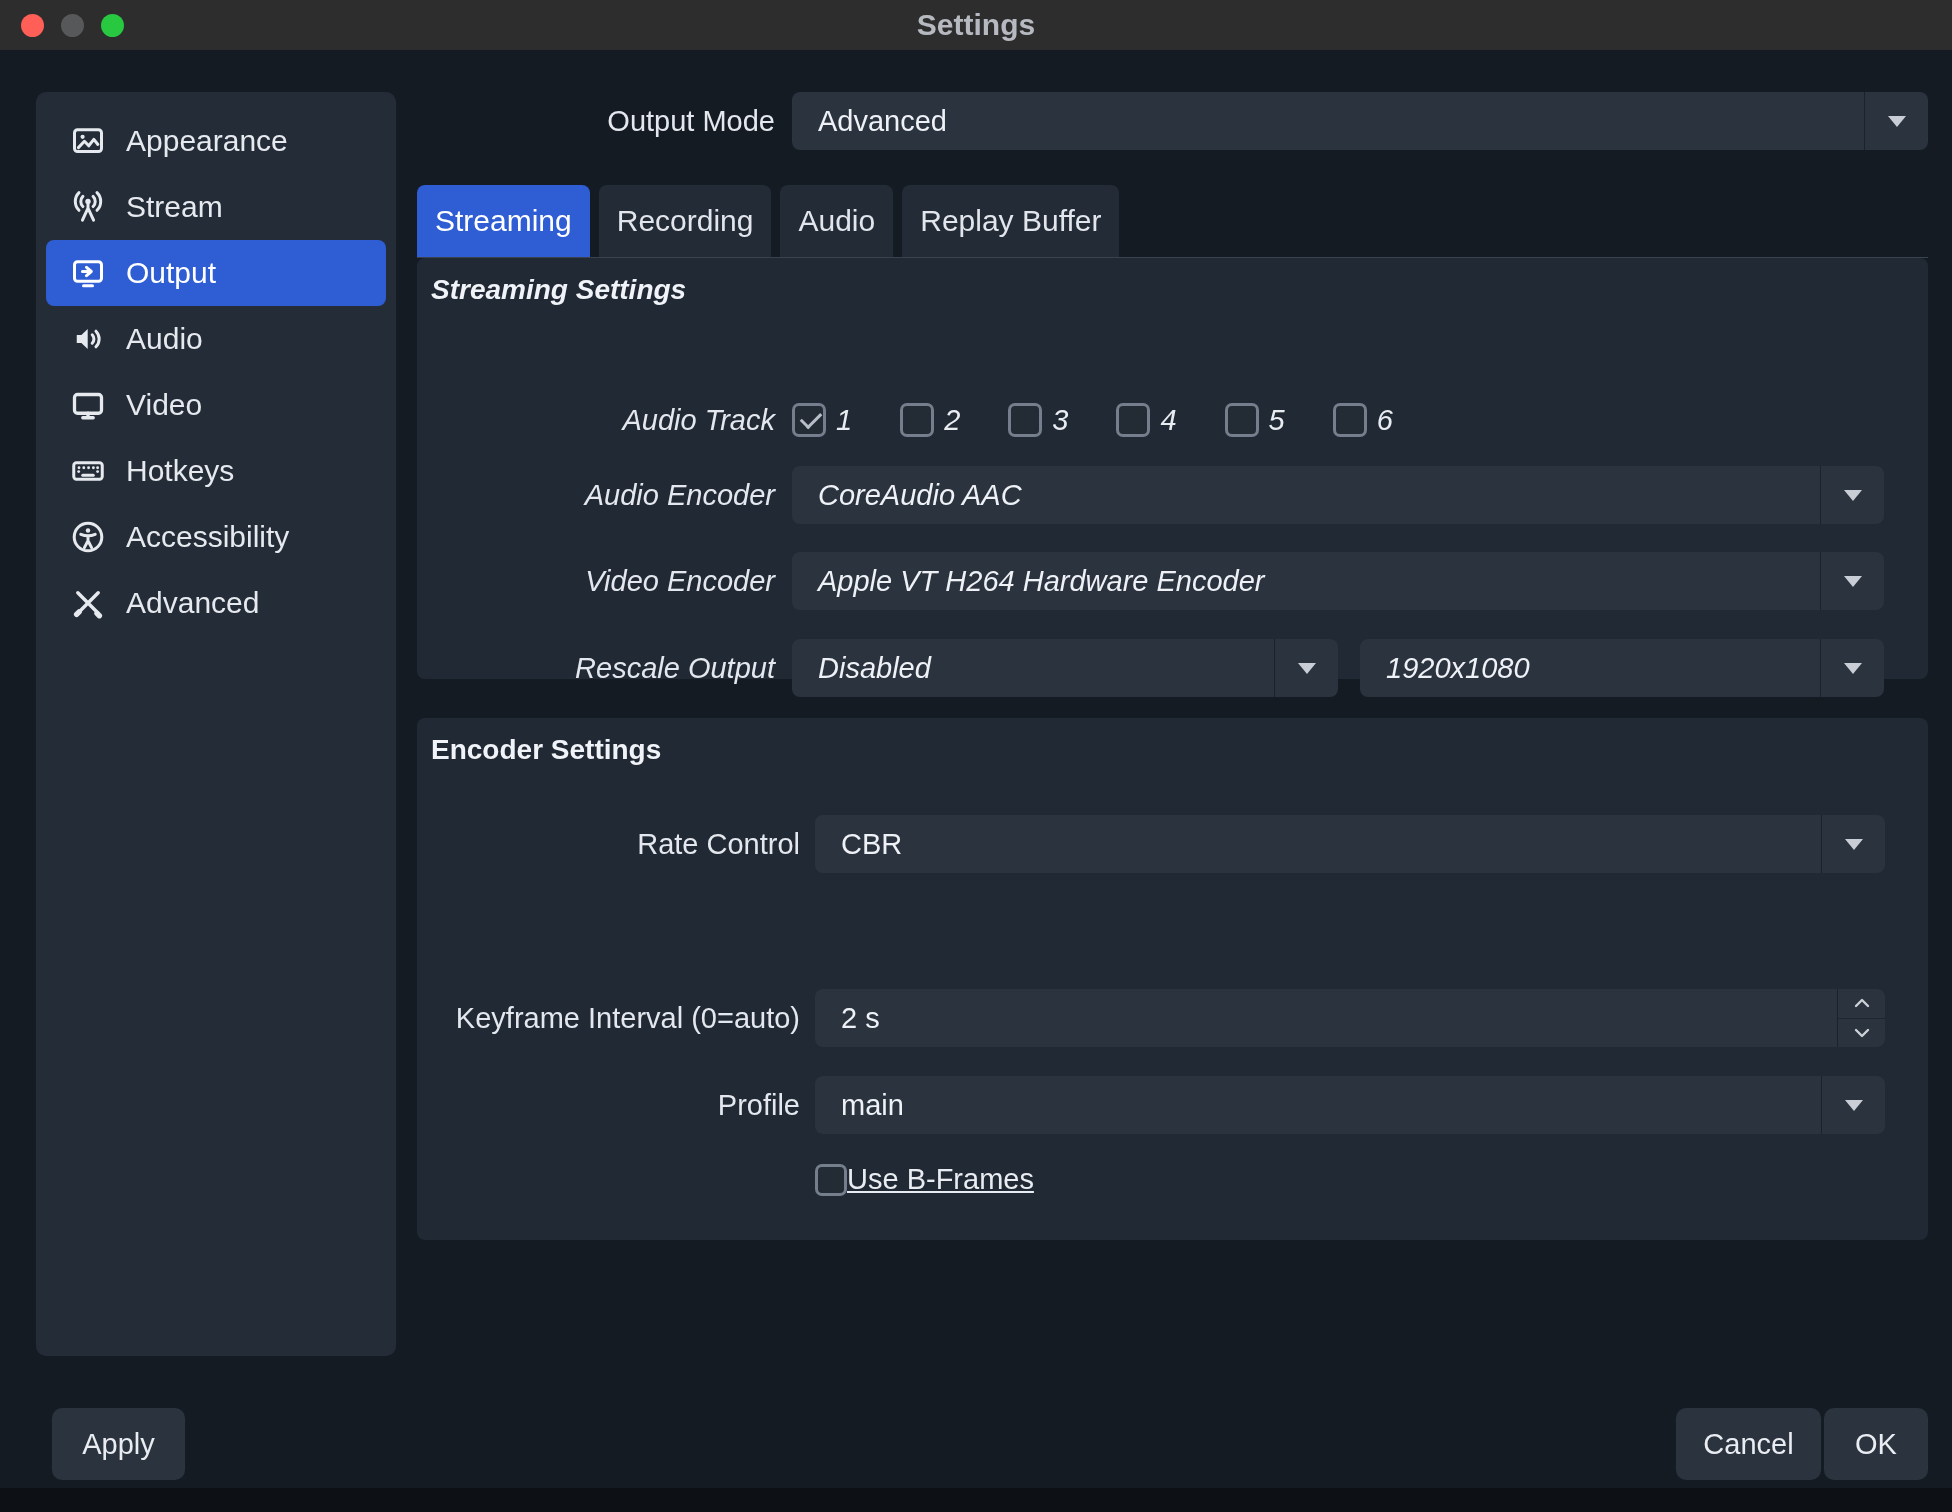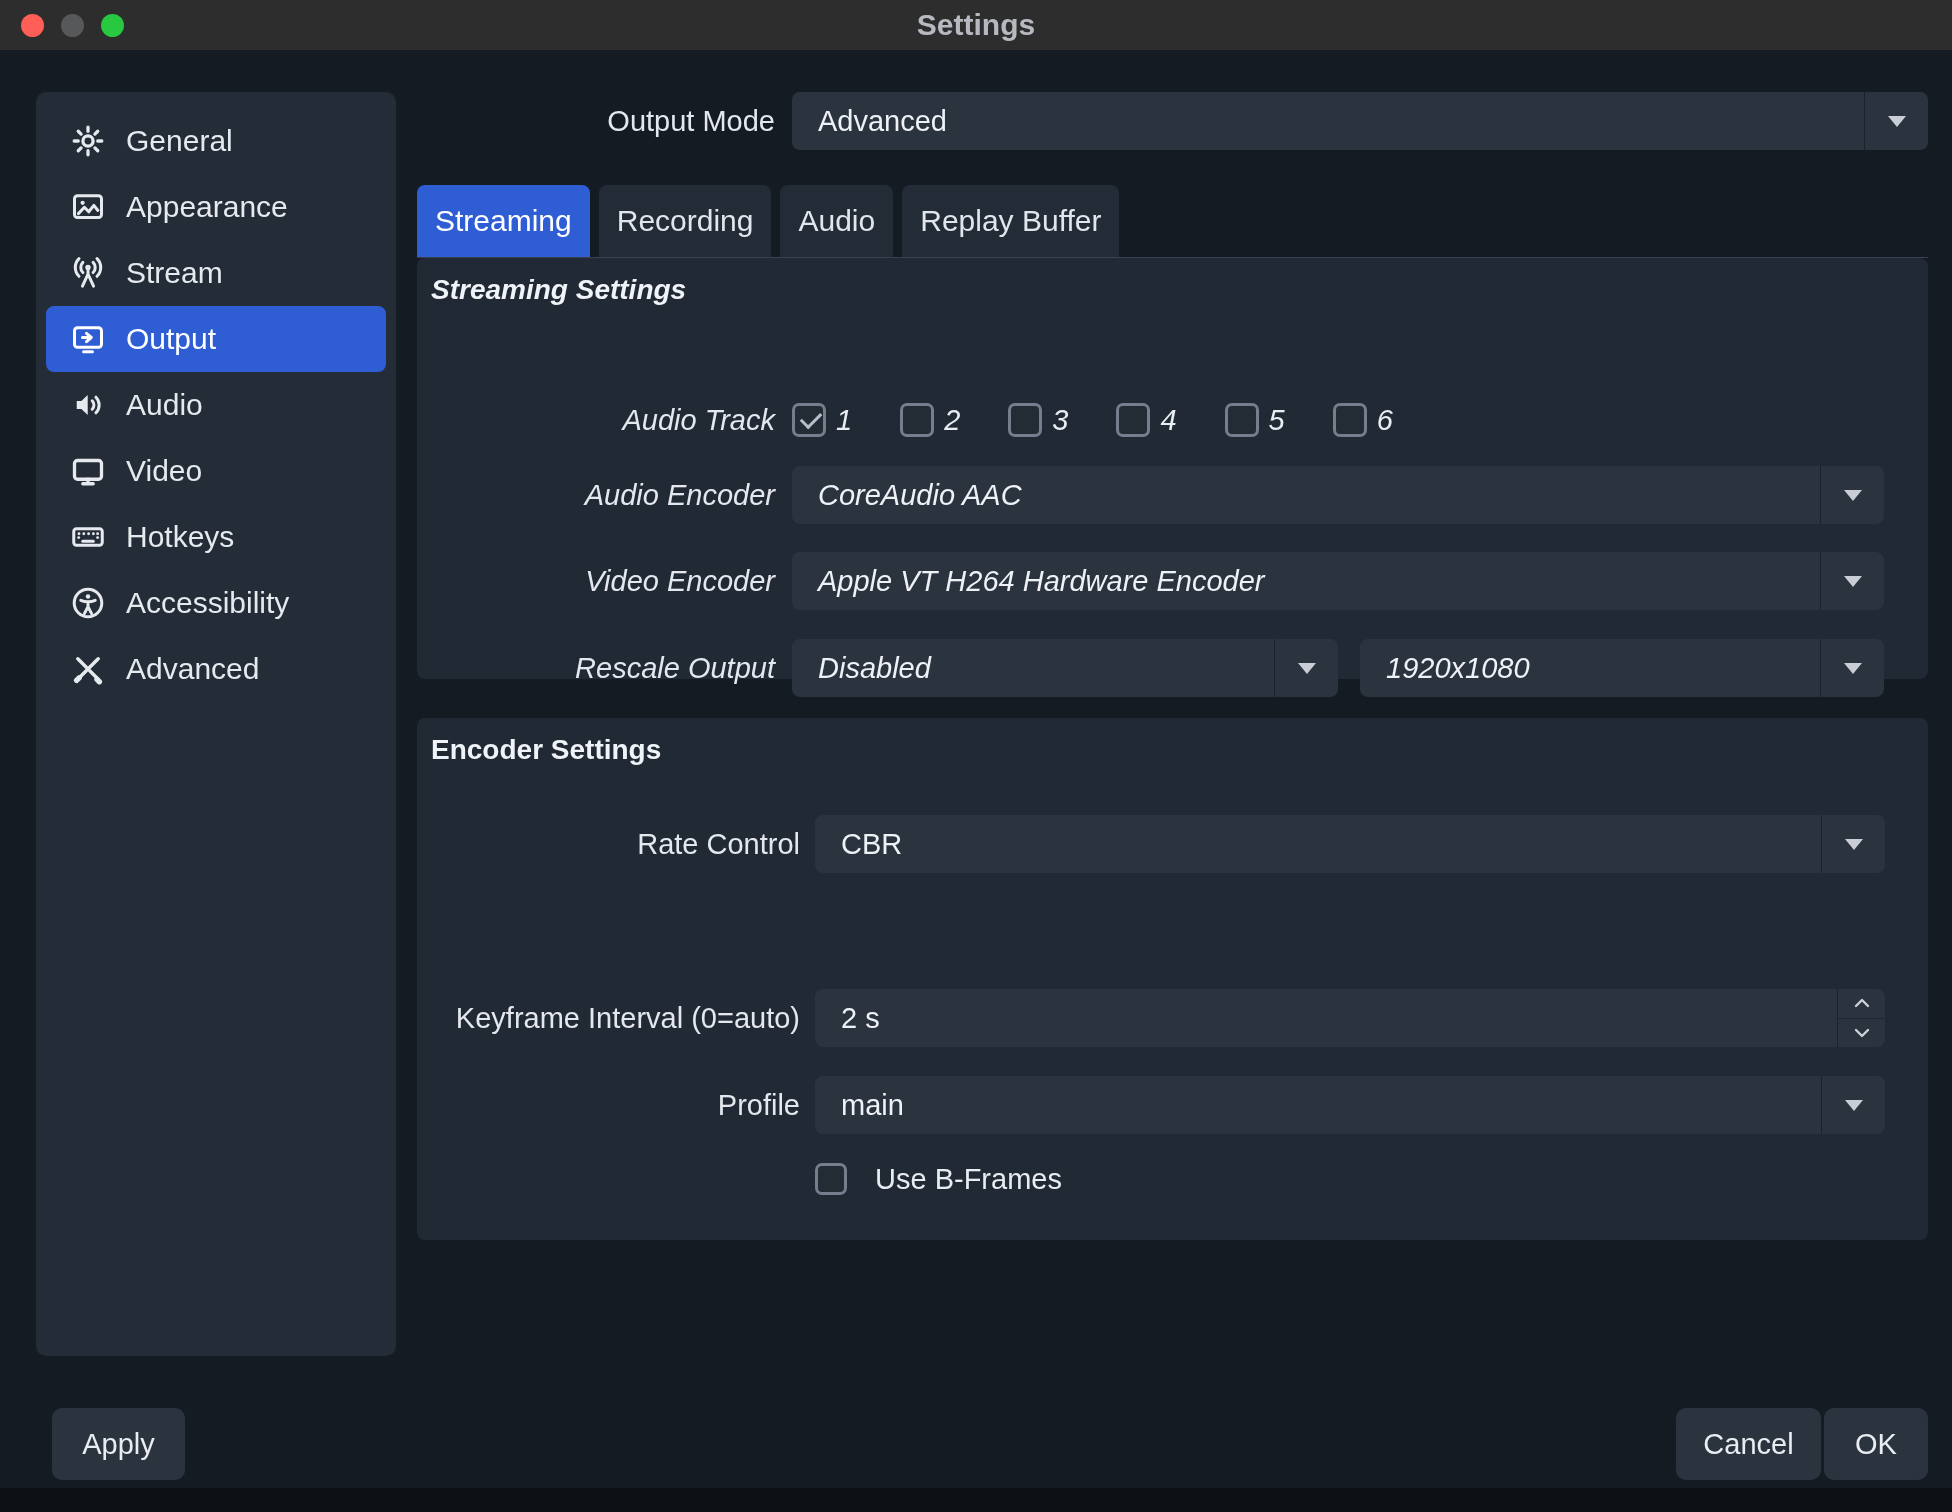--- a/index.html
+++ b/index.html
@@ -110,21 +110,21 @@
   }
   .checkbox.checked::after {
     content:""; position:absolute; left:6px; top:6px;
     width:17px; height:9px;
     border-left:3.5px solid #b7bec9; border-bottom:3.5px solid #b7bec9;
     transform:rotate(-45deg);
   }
   .track-group { display:flex; align-items:center; gap:48px; }
   .track { display:flex; align-items:center; gap:10px; }
   .track .tlabel { font-size:29px; color:#e9edf2; }
-  .bframes-wrap { display:flex; align-items:flex-start; gap:28px; }
+  .bframes-wrap { display:flex; align-items:flex-end; gap:0;text-decoration:underline; }
   .bframes-wrap .checkbox { width:32px; height:32px; flex-basis:32px; }
   .bframes-wrap .checkbox::after { left:5px; top:5px; }
   .bframes-label { font-size:29px; color:#e9edf2; }
 
   
   .btn {
     position:absolute; top:1408px; height:72px;
     background:#2b333e; border:none; border-radius:10px;
     font-size:29px; color:#e9edf2; font-family:inherit;
   }
@@ -143,31 +143,20 @@
     <div class="traffic">
       <span class="light red"></span>
       <span class="light gray"></span>
       <span class="light green"></span>
     </div>
     <span class="title">Settings</span>
   </div>
 
   <div class="sidebar">
 
-    <div class="side-item">
-      <span class="icon">
-          <svg viewBox="0 0 24 24">
-            <g fill="none" stroke="currentColor" stroke-width="2.2" stroke-linecap="round">
-              <circle cx="12" cy="12" r="3.4"></circle>
-              <path d="M12 2.8v2.7M12 18.5v2.7M2.8 12h2.7M18.5 12h2.7M5.5 5.5l1.9 1.9M16.6 16.6l1.9 1.9M5.5 18.5l1.9-1.9M16.6 7.4l1.9-1.9"></path>
-            </g>
-          </svg>
-        </span>
-      <span class="lbl">General</span>
-    </div>
 
     <div class="side-item">
       <span class="icon">
           <svg viewBox="0 0 24 24">
             <g fill="none" stroke="currentColor" stroke-width="2" stroke-linecap="round" stroke-linejoin="round">
               <rect x="3" y="4.5" width="18" height="14.5" rx="2"></rect>
               <circle cx="8.4" cy="9.2" r="1.4" fill="currentColor" stroke="none"></circle>
               <path d="M5.6 16.4l4-4.2 2.9 3 3.4-4.3 2.7 3.4"></path>
             </g>
           </svg>

